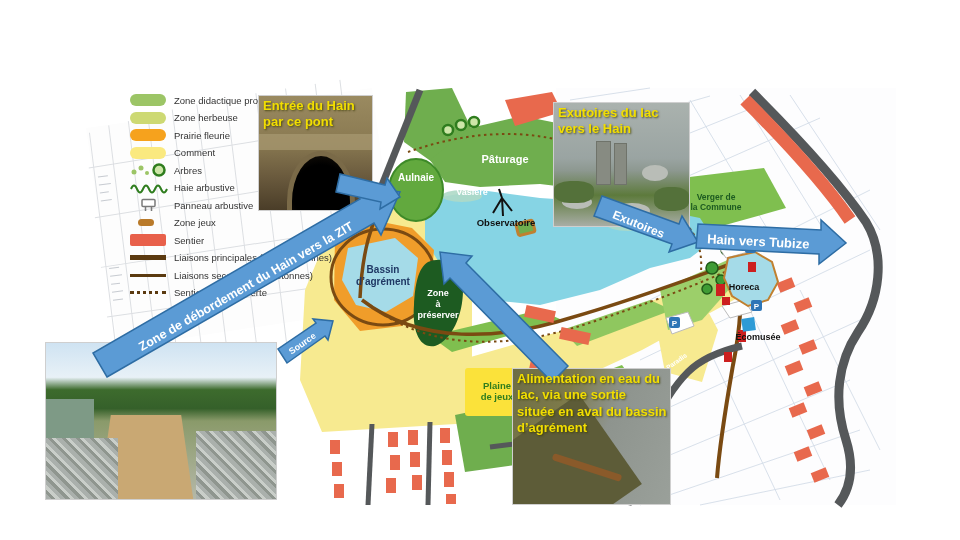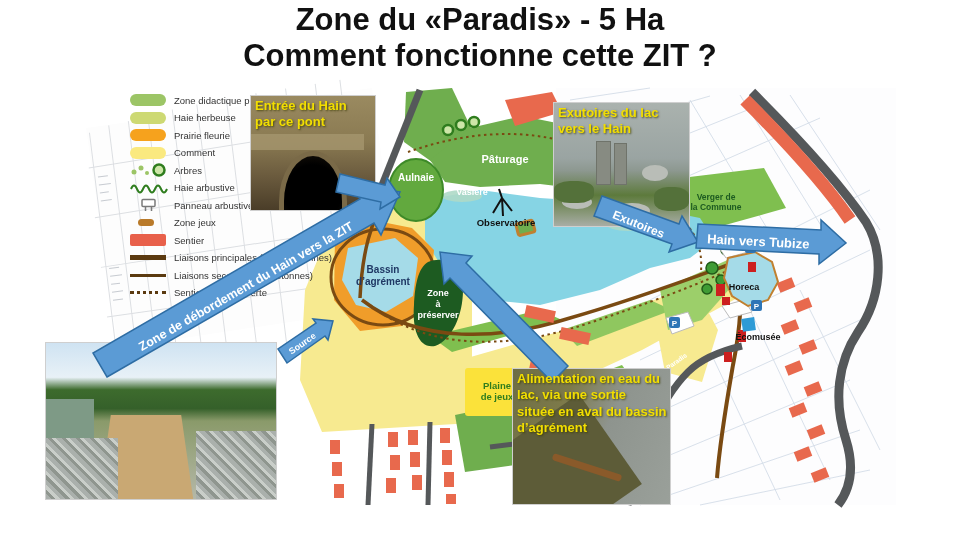--- a/index.html
+++ b/index.html
@@ -19,22 +19,22 @@
   .sw-thick{height:5px;border-radius:0;background:#5b3a10;}
   .sw-dot{height:0;border-radius:0;border-top:3px dotted #5b3a10;background:none;}
   .sw-repos{width:16px;min-width:16px;height:7px;margin-left:8px;margin-right:20px;background:#b97a2a;}
   .sw-icon{width:38px;min-width:38px;height:14px;margin-right:6px;border-radius:0;background:none;}
   .lg-label{font-size:9.5px;color:#333;white-space:nowrap;}
   
   .photo{position:absolute;overflow:hidden;border:1px solid #cfcfcf;}
   .cap{position:absolute;left:4px;top:2px;color:#f2de00;font-weight:700;
        text-shadow:1px 1px 2px rgba(60,60,0,.8);line-height:1.25;z-index:5;}
   
-  .ph-entree{left:250px;top:95px;width:113px;height:114px;
-      background:linear-gradient(180deg,#9a8a60 0%,#8a7a52 40%,#6b5b3e 70%,#4a3d28 100%);padding-left:11px;}
+  .ph-entree{left:258px;top:95px;width:113px;height:114px;
+      background:linear-gradient(180deg,#9a8a60 0%,#8a7a52 40%,#6b5b3e 70%,#4a3d28 100%);}
   .ph-entree .arch{position:absolute;left:28px;top:55px;width:58px;height:62px;border-radius:50% 50% 0 0/70% 70% 0 0;
       background:radial-gradient(circle at 50% 60%,#000 60%,#1c150c 100%);border:5px solid #7a6a48;}
   .ph-entree .stone{position:absolute;left:0;top:38px;width:113px;height:16px;background:#a5966e;opacity:.8;}
   
   .ph-exut{left:553px;top:102px;width:135px;height:123px;
       background:linear-gradient(180deg,#aab2ae 0%,#9aa4a2 45%,#8d9890 55%,#5d7a3c 75%,#a8ada5 100%);}
   .ph-exut .pillar{position:absolute;background:#878b82;border:1px solid #6f736a;}
   .ph-exut .rock{position:absolute;background:#b9bdb7;border-radius:50%;}
   .ph-exut .green{position:absolute;background:#54713a;border-radius:40%;}
   
@@ -241,33 +241,29 @@
     <text class="mlbl" x="438" y="307" font-size="9" fill="#fff">à</text>
     <text class="mlbl" x="438" y="318" font-size="9" fill="#fff">préserver</text>
     <text class="mlbl" x="497" y="389" font-size="9.5" fill="#2f7d1e">Plaine</text>
     <text class="mlbl" x="497" y="400" font-size="9.5" fill="#2f7d1e">de jeux</text>
     <text class="mlbl" x="744" y="290" font-size="9" fill="#111">Horeca</text>
     <text class="mlbl" x="758" y="340" font-size="9" fill="#111">Écomusée</text>
     <text class="mlbl" x="0" y="0" font-size="6.5" fill="#fff" transform="translate(668,370) rotate(-35)">Rue du Paradis</text>
   </g>
 </svg>
 
-<div class="title">
-  <div>Zone du «Paradis» - 5 Ha</div>
-  <div>Comment fonctionne cette ZIT ?</div>
-</div>
 
 <div class="legend">
   <div class="lg-row">
         <span class="sw" style="background:#9cc566"></span>
         <span class="lg-label">Zone didactique protégée</span>
       </div>
   <div class="lg-row">
         <span class="sw" style="background:#cdd973"></span>
-        <span class="lg-label">Haie herbeuse</span>
+        <span class="lg-label">Zone herbeuse</span>
       </div>
   <div class="lg-row">
         <span class="sw" style="background:#f6a21d"></span>
         <span class="lg-label">Prairie fleurie</span>
       </div>
   <div class="lg-row">
         <span class="sw" style="background:#fae97f"></span>
         <span class="lg-label">Comment</span>
       </div>
   <div class="lg-row">

